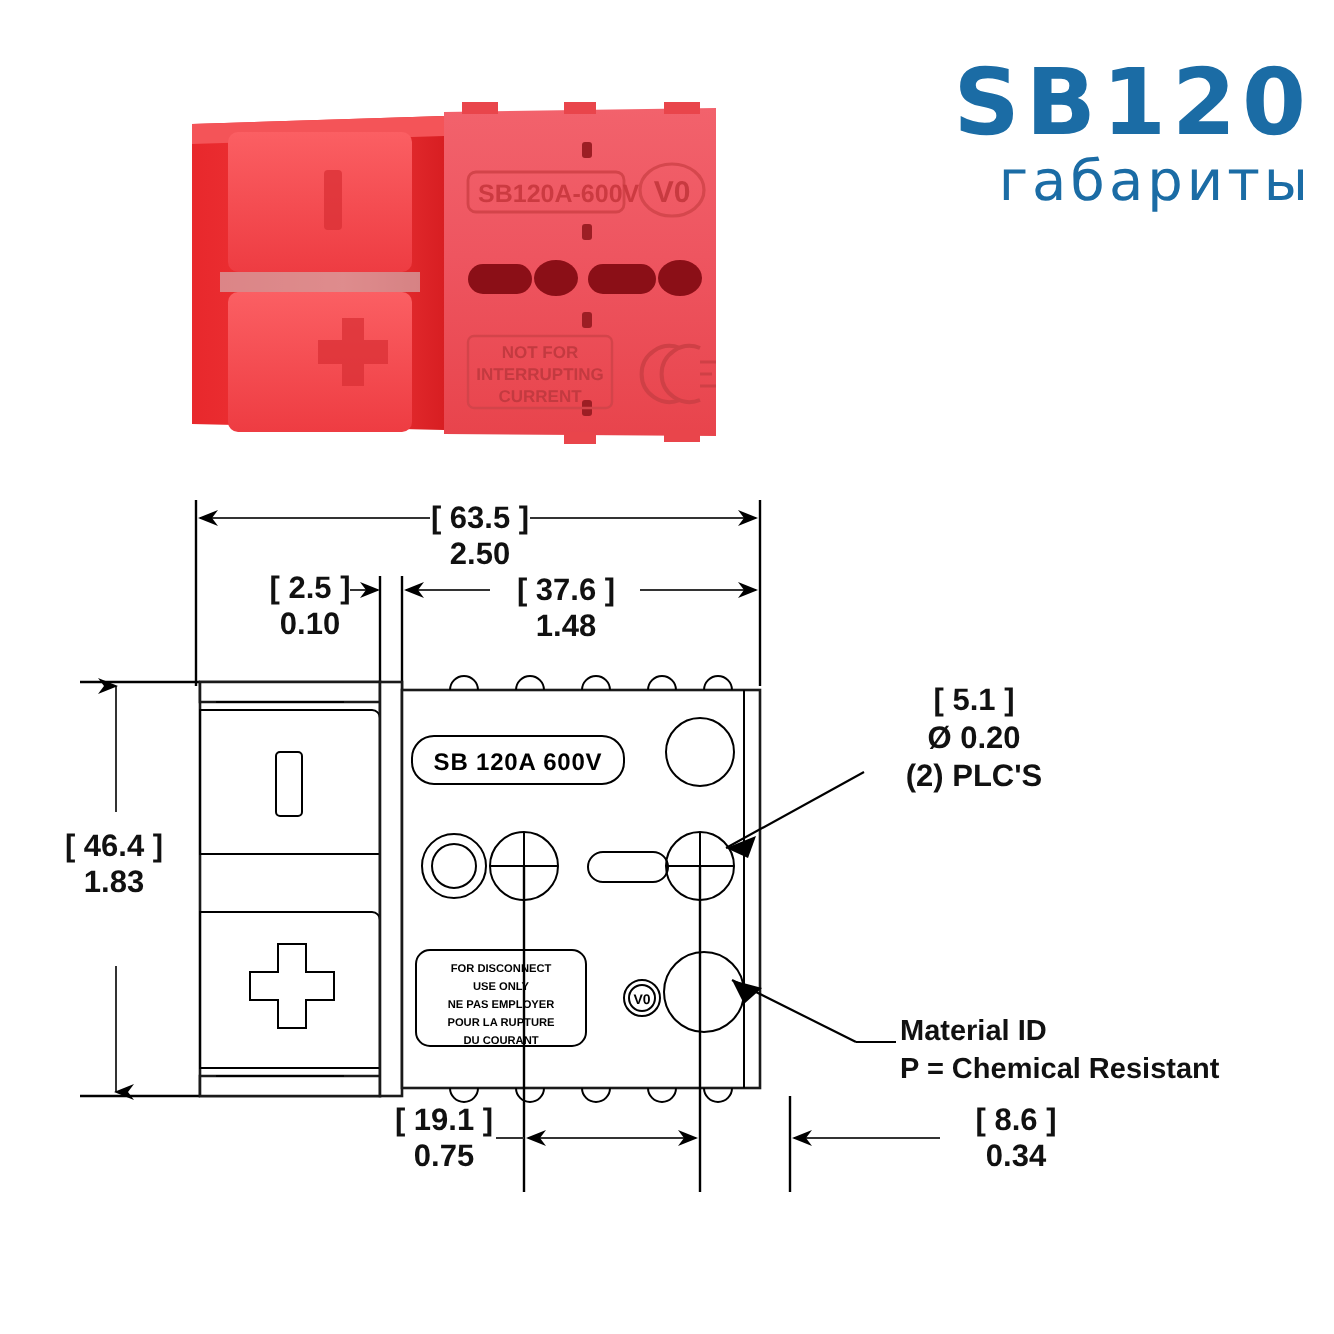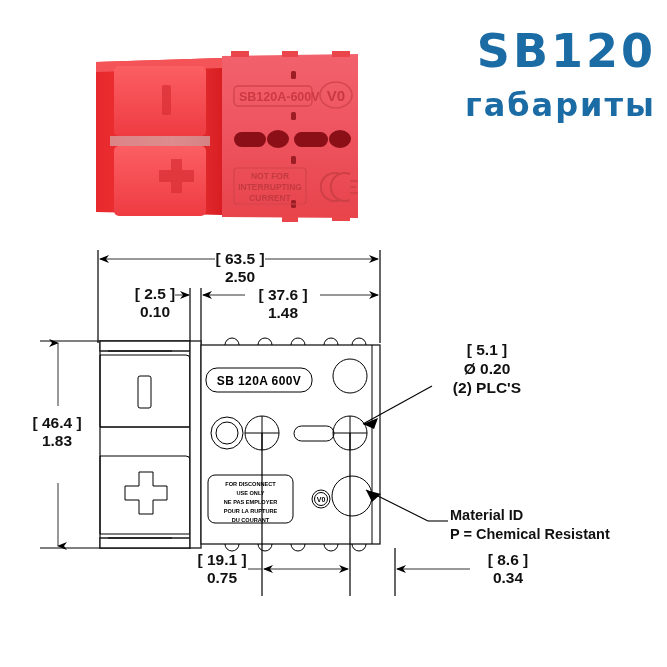--- a/index.html
+++ b/index.html
@@ -26,26 +26,26 @@
   }
   #title-main {
     font-size: 46px;
     font-weight: bold;
     letter-spacing: 3px;
     line-height: 1.02;
     color: #1b6ca5;
     font-family: "DejaVu Sans", sans-serif;
   }
   #title-sub {
-    font-size: 32px;
-    font-weight: bold;
+    font-size: 28px;
+    font-weight: normal;
     letter-spacing: 2px;
     line-height: 1.15;
     color: #1b6ca5;
-    margin-top: 12px;
+    margin-top: 0;
     font-family: "DejaVu Sans", sans-serif;
   }
 
   
   #photo {
     position: absolute;
     left: 86px;
     top: 50px;
     width: 310px;
     height: 172px;

